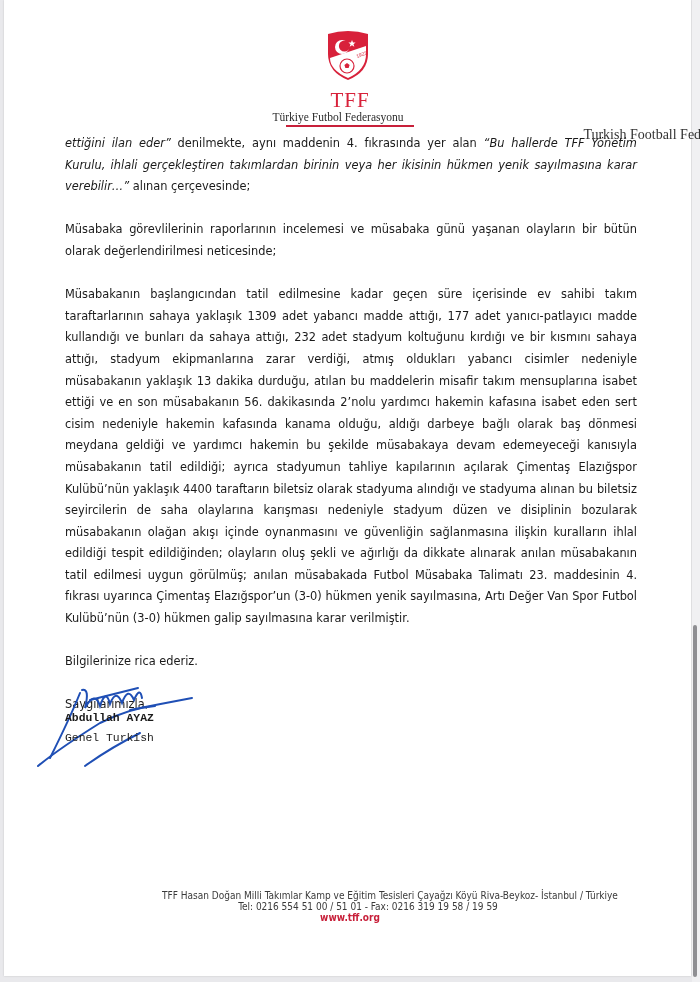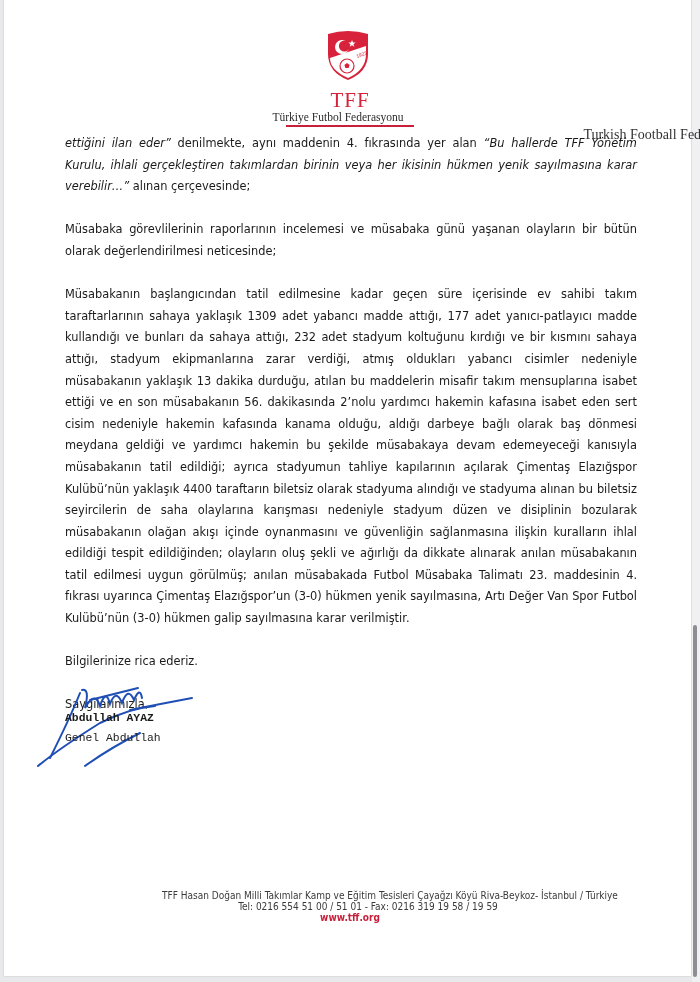--- a/index.html
+++ b/index.html
@@ -93,20 +93,20 @@
     <path d="M50 15 Q40 40 20 80"></path>
     <path d="M52 12 Q60 10 55 30 Q65 12 70 28 Q76 10 80 26 Q86 10 92 25 Q98 8 104 22 Q110 8 112 20"></path>
     <path d="M60 22 L108 10"></path>
     <path d="M100 32 Q130 26 162 20"></path>
     <path d="M8 88 Q30 70 70 45 Q100 30 125 28"></path>
     <path d="M55 88 Q80 70 110 55"></path>
   </g>
 </svg>
 <div class="sig-block">
   <div class="sig-name">Abdullah AYAZ</div>
-  <div>Genel Abdullah</div>
+  <div>Genel Turkish</div>
 </div>
 
 <div class="footer">
   <div class="l1">TFF Hasan Doğan Milli Takımlar Kamp ve Eğitim Tesisleri Çayağzı Köyü Riva-Beykoz- İstanbul / Türkiye</div>
   <div class="l2">Tel: 0216 554 51 00 / 51 01 - Fax: 0216 319 19 58 / 19 59</div>
   <div class="l3 url">www.tff.org</div>
 </div>
 
 </body></html>

